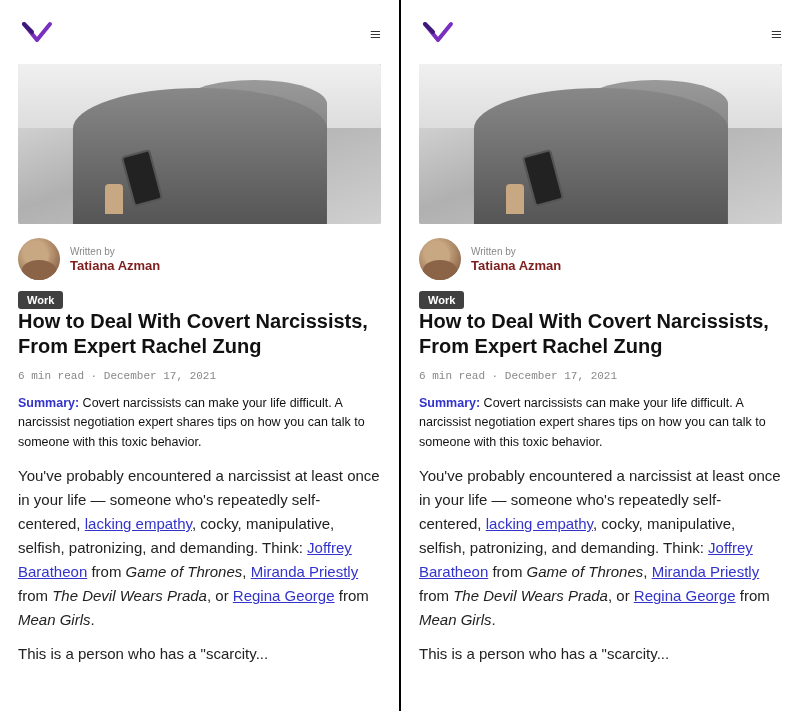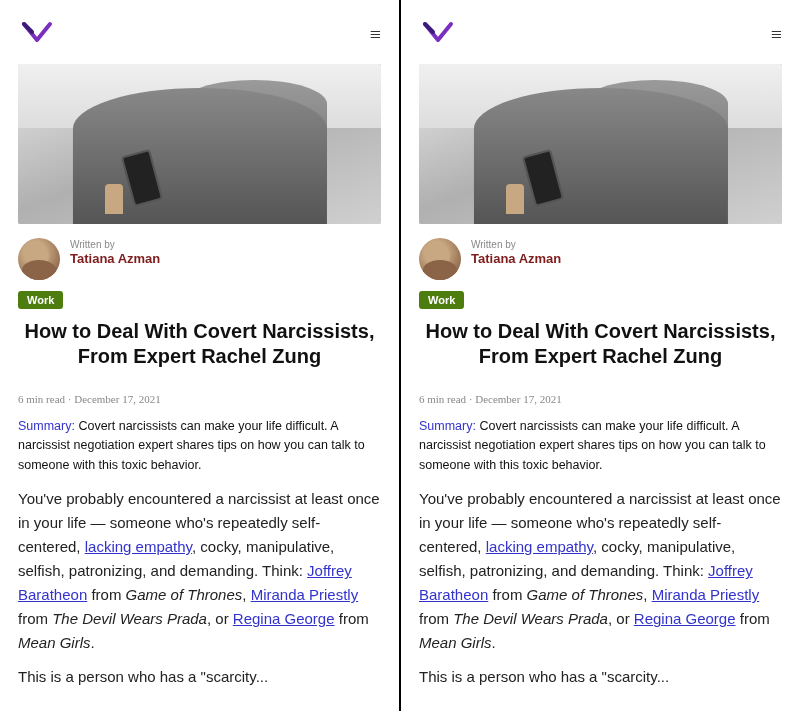--- a/index.html
+++ b/index.html
@@ -116,20 +116,21 @@
       width: 40%;
       height: 75%;
       background: linear-gradient(180deg, #777 0%, #444 100%);
       border-radius: 50% 50% 0 0 / 20% 20% 0 0;
       opacity: 0.7;
     }
 
     
     .author-row {
       display: flex;
+      align-items: center;
       gap: 10px;
       margin-bottom: 10px;
     }
     .author-avatar {
       width: 42px;
       height: 42px;
       border-radius: 50%;
       background: radial-gradient(circle at 40% 35%, #c8a882 30%, #8b6347 80%);
       flex-shrink: 0;
       overflow: hidden;
@@ -170,60 +171,58 @@
       font-size: 13px;
       font-weight: 700;
       color: #7f1d1d;
       text-decoration: none;
       cursor: pointer;
     }
 
     
     .tag-work {
       display: inline-block;
-      background: #4d7c0f;
+      background: #404040;
       color: #fff;
       font-family: Arial, sans-serif;
       font-size: 11px;
       font-weight: 700;
       padding: 3px 9px;
       border-radius: 3px;
-      margin-bottom: 10px;
       cursor: pointer;
     }
 
     
     .article-title {
       font-family: Arial, sans-serif;
       font-size: 20px;
       font-weight: 900;
       color: #111;
       line-height: 1.25;
-      margin-bottom: 24px;
-      text-align: center;
+      margin-bottom: 11px;
     }
 
     
     .article-meta {
-      font-family: Liberation Serif, serif;
+      font-family: Liberation Mono, monospace;
       font-size: 11px;
       color: #888;
       margin-bottom: 12px;
     }
 
     
     .article-summary {
       font-family: Arial, sans-serif;
       font-size: 12.5px;
       line-height: 1.55;
       color: #111;
       margin-bottom: 12px;
     }
     .summary-label {
-      font-weight: 400;
+      font-weight: 700;
       color: #3333cc;
     }
 
     
     .article-body {
       font-family: Arial, sans-serif;
       font-size: 15px;
       line-height: 1.6;
       color: #222;
       margin-bottom: 10px;

